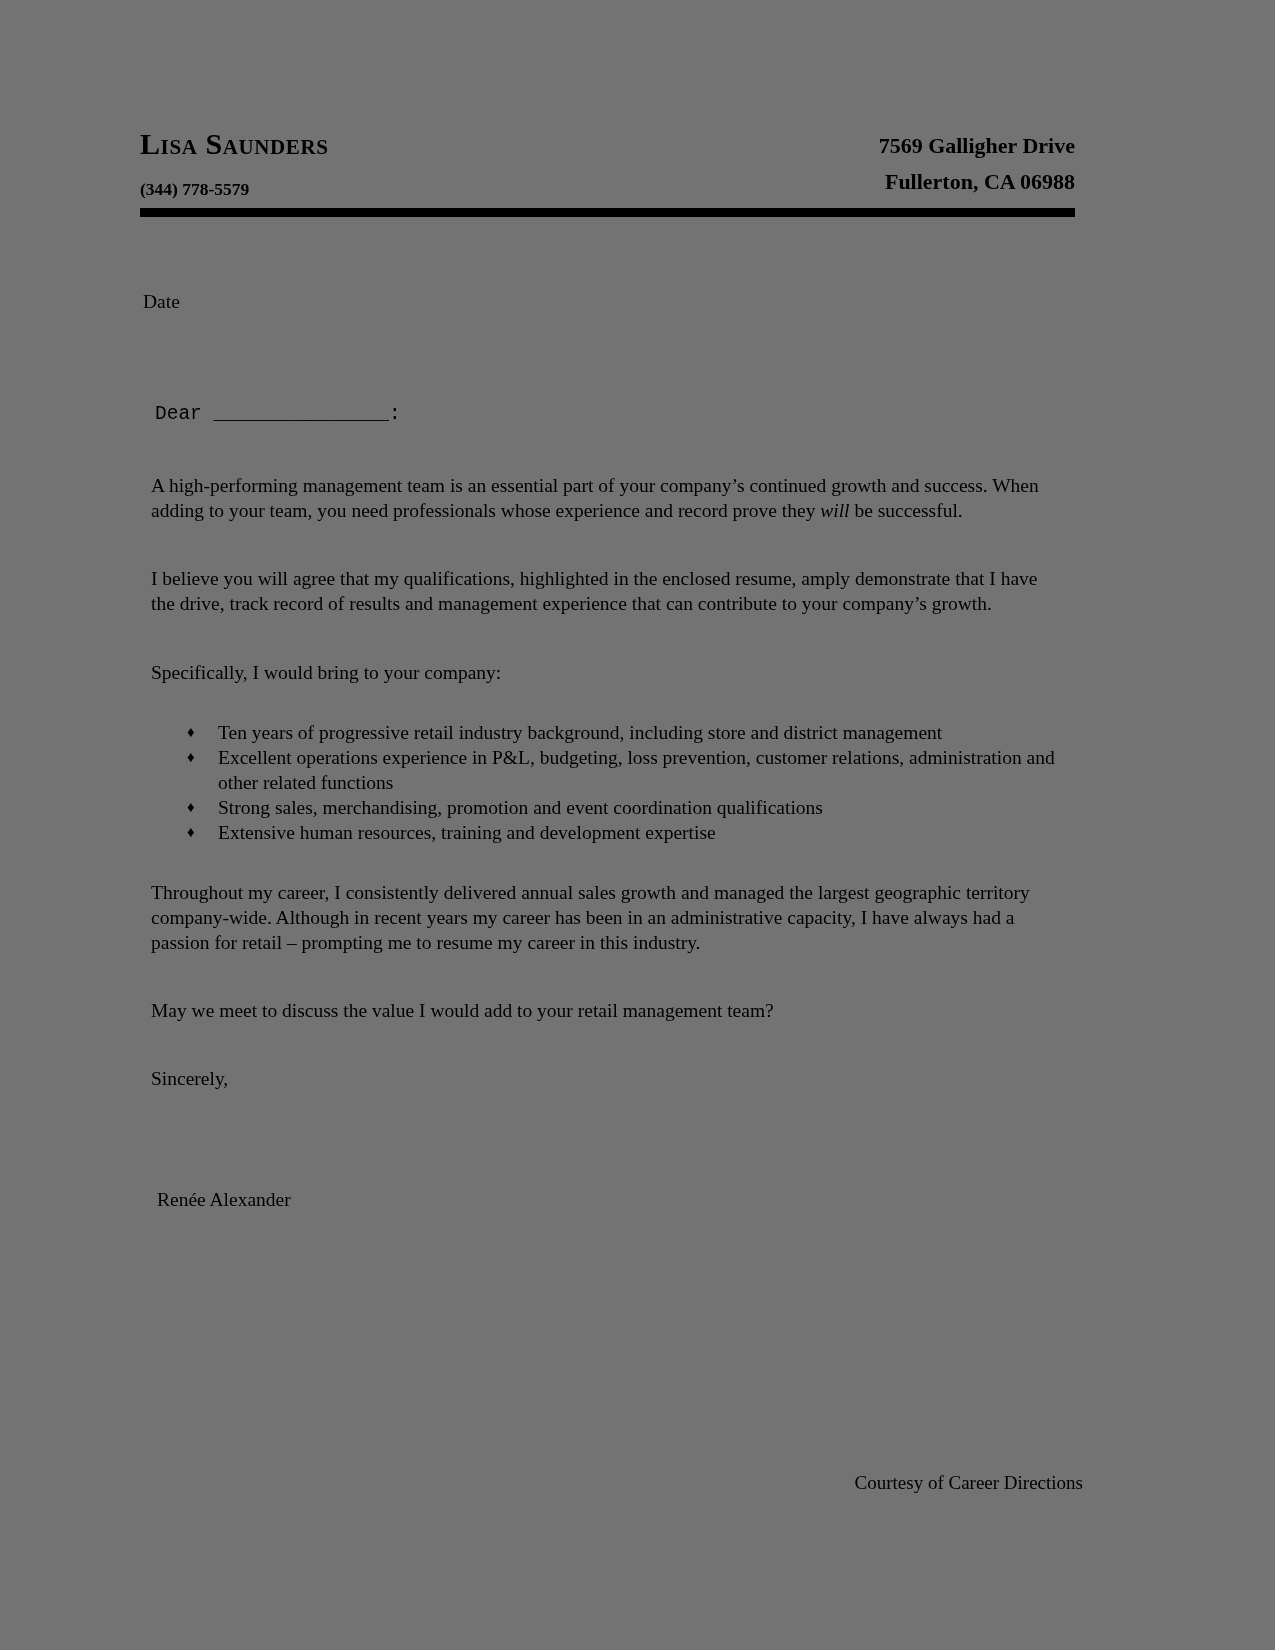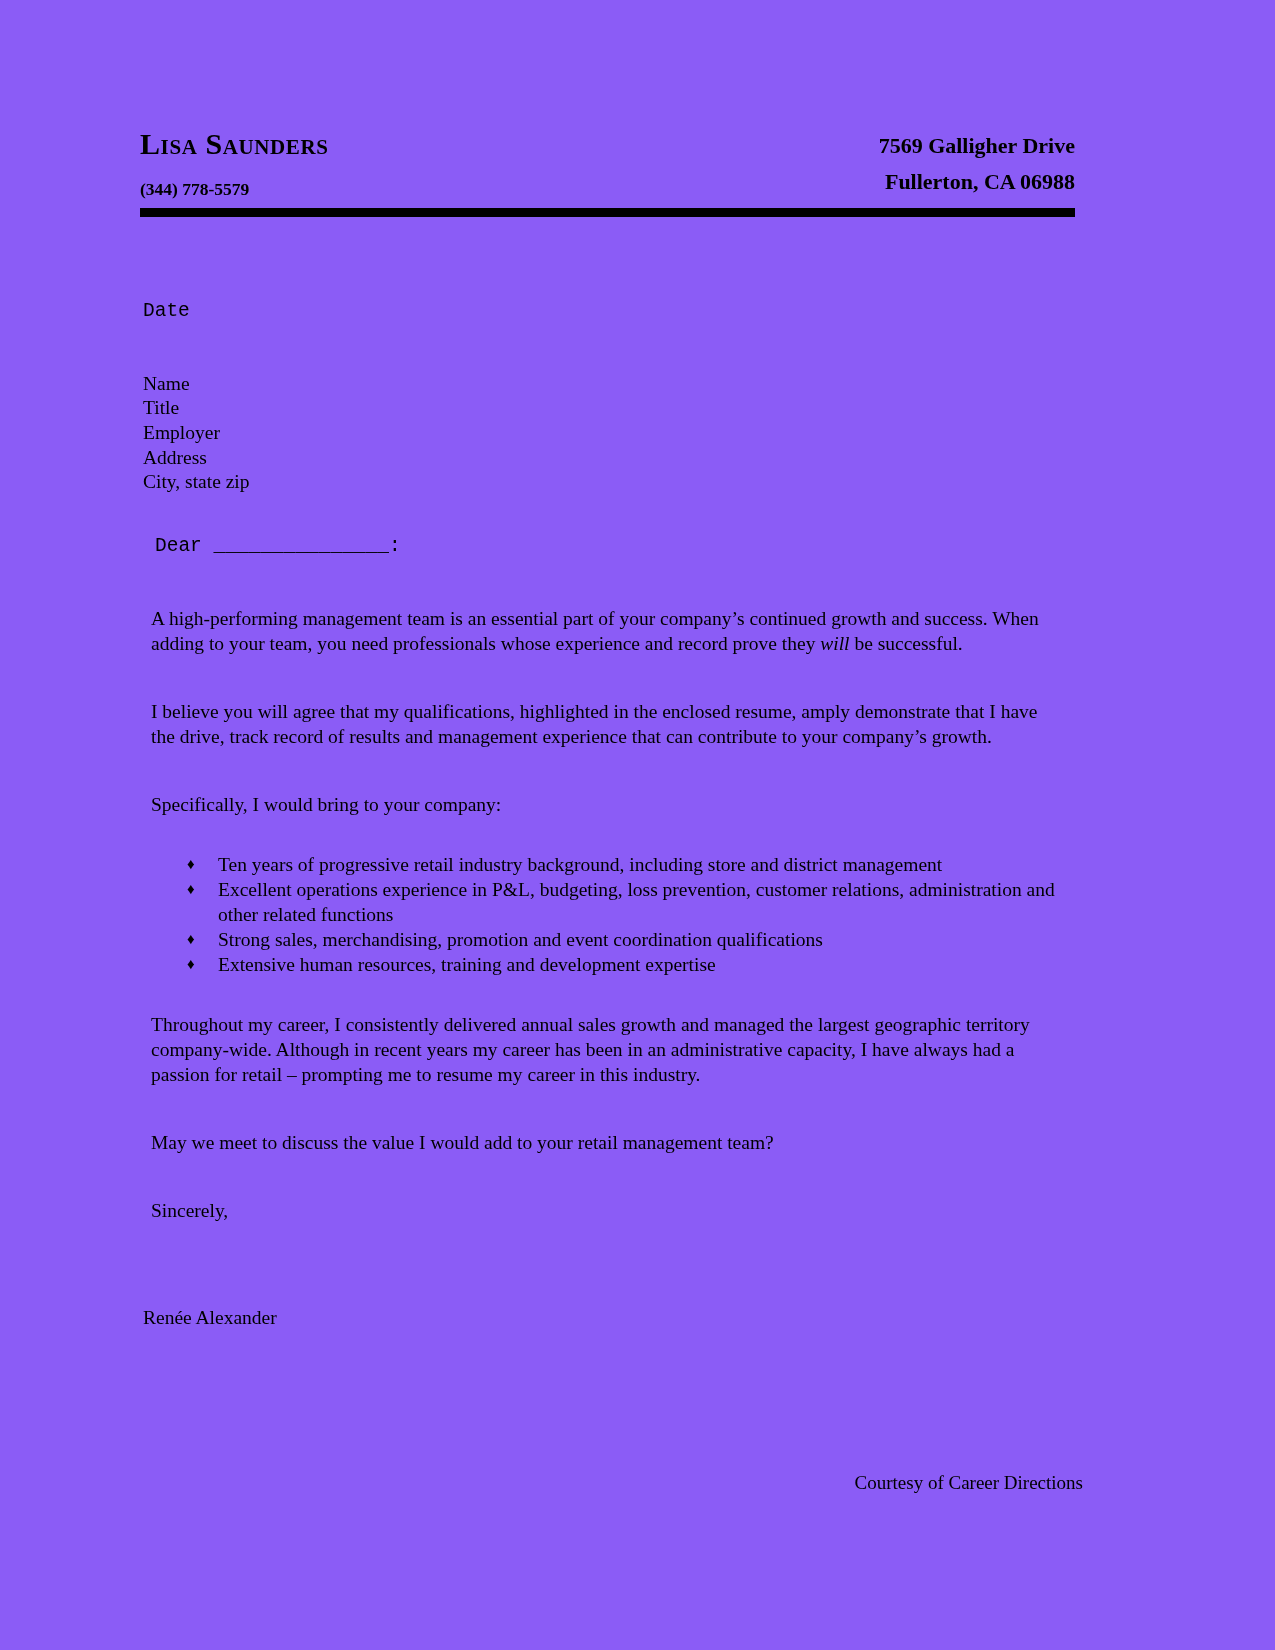--- a/index.html
+++ b/index.html
@@ -10,21 +10,21 @@
   }
   body {
     font-family: "Liberation Serif", "DejaVu Serif", serif;
     color: #000000;
   }
   .page {
     position: relative;
     width: 1275px;
     height: 1650px;
     margin: 0 auto;
-    background: #8b5cf6;
+    background: #737373;
     box-sizing: border-box;
     overflow: hidden;
   }
   .sheet {
     position: absolute;
     left: 140px;
     top: 0;
     width: 935px;
     height: 100%;
   }
@@ -73,21 +73,21 @@
 
   
   .body-block {
     position: absolute;
     left: 3px;
     top: 290px;
     width: 930px;
     font-size: 19.5px;
     line-height: 1.265;
   }
-  .line-date { margin: 9px 0 0 0; font-family: Liberation Mono, monospace; }
+  .line-date { margin: 0 0 0 0; }
   .spacer-lg { height: 48px; }
   .spacer-md { height: 27px; }
 
   .addr-block p {
     margin: 0;
     line-height: 1.265;
   }
   .salutation {
     margin: 12px;
     font-family: Liberation Mono, monospace;
@@ -111,21 +111,21 @@
     line-height: 1.285;
   }
   ul.bullets li .diamond {
     position: absolute;
     left: 44px;
     top: 0;
     font-size: 15px;
     line-height: 1.62;
   }
 
-  .signature-name { margin: 0; }
+  .signature-name { margin: 14px; }
 
   
   .footer {
     position: absolute;
     left: 8px;
     top: 1472px;
     width: 935px;
     text-align: right;
     font-size: 19px;
   }
@@ -148,27 +148,20 @@
     </div>
 
     <div class="rule"></div>
 
     <div class="body-block">
 
       <p class="line-date">Date</p>
 
       <div class="spacer-lg"></div>
 
-      <div class="addr-block">
-        <p>Name</p>
-        <p>Title</p>
-        <p>Employer</p>
-        <p>Address</p>
-        <p>City, state zip</p>
-      </div>
 
       <div class="spacer-md"></div>
 
       <p class="salutation">Dear _______________:</p>
 
       <div class="spacer-md"></div>
 
       <p class="para"><span>A high-performing management team is an essential part of your company’s continued growth and success. When adding to your team, you need professionals whose experience and record prove they </span><em>will</em><span> be successful.</span></p>
 
       <div class="spacer-md"></div>

